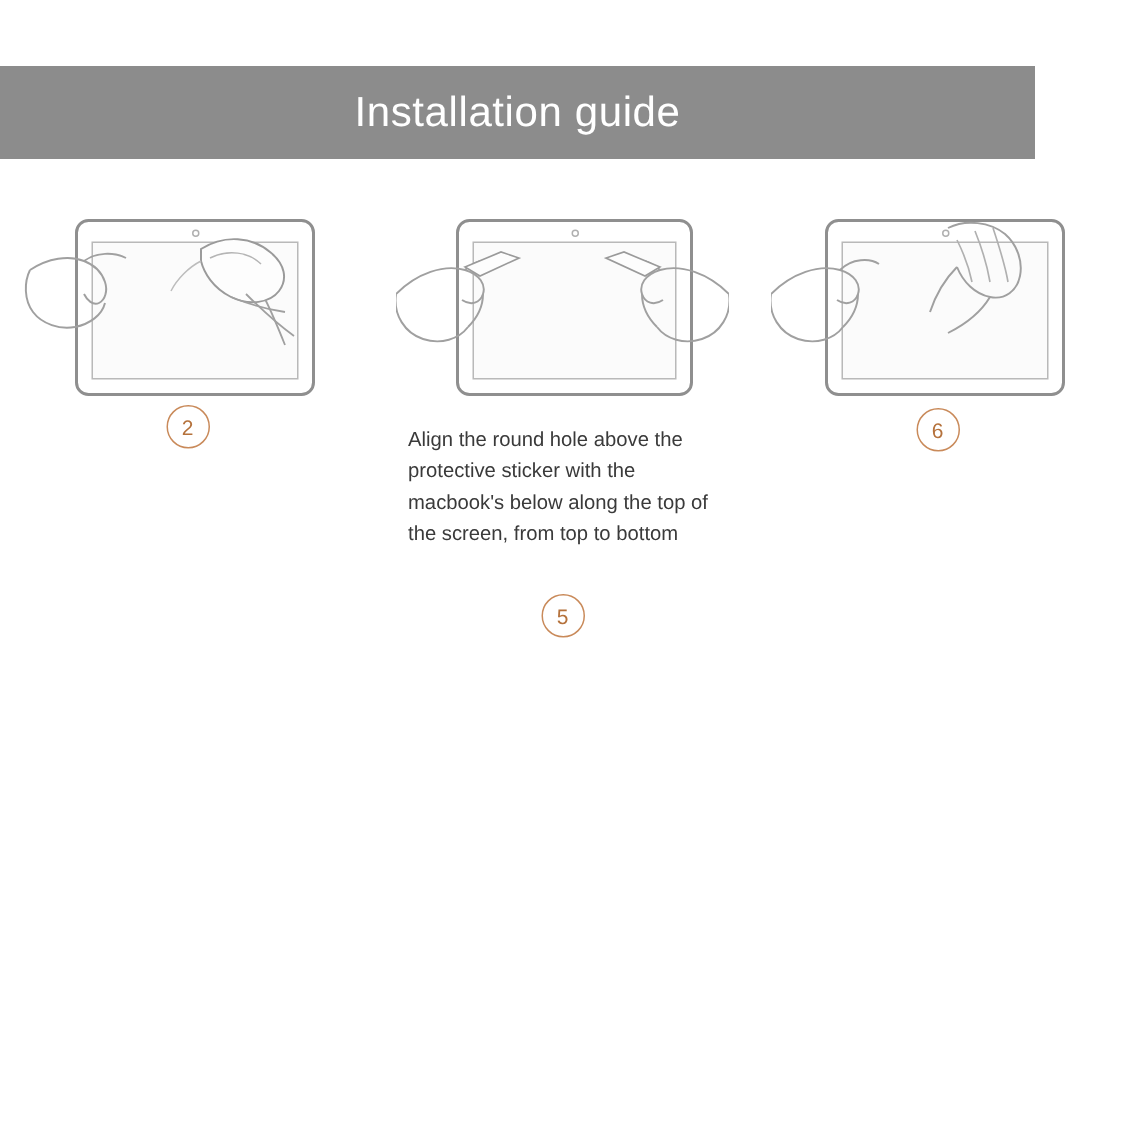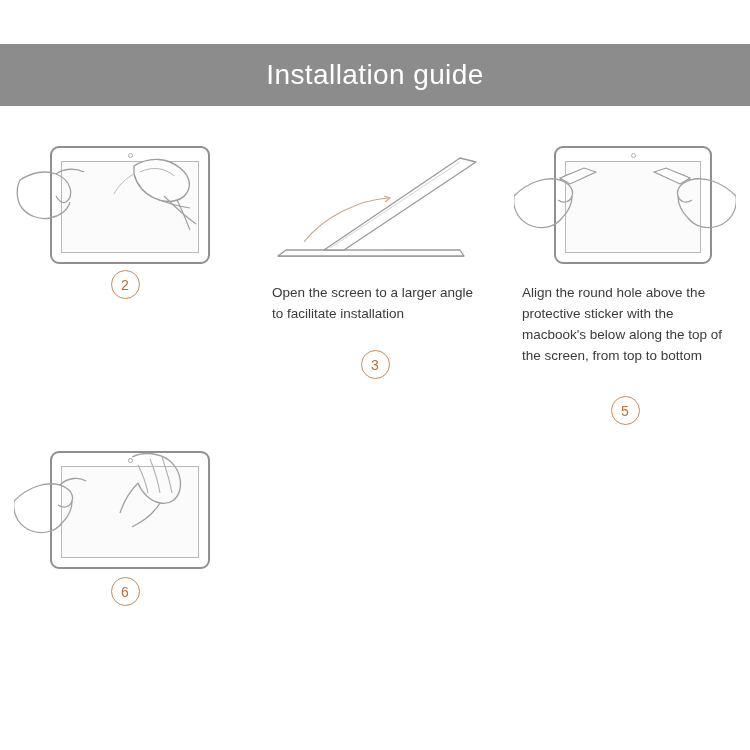--- a/index.html
+++ b/index.html
@@ -16,21 +16,21 @@
   .page {
     position: relative;
     width: 750px;
     height: 750px;
     background: #ffffff;
   }
   .header-bar {
     position: absolute;
     left: 0;
     top: 44px;
-    width: 750px;
+    width: 690px;
     height: 62px;
     background: #8c8c8c;
     display: flex;
     align-items: center;
     justify-content: center;
   }
   .header-title {
     color: #ffffff;
     font-size: 28px;
     font-weight: normal;
@@ -150,35 +150,20 @@
           <path d="M126 34 C138 28 152 30 160 38" fill="none" stroke="#b5b5b5" stroke-width="1"></path>
           <path d="M140 60 C150 64 162 68 176 70" fill="none" stroke="#a0a0a0" stroke-width="1.2"></path>
           <path d="M150 58 C158 66 168 76 182 86" fill="none" stroke="#a0a0a0" stroke-width="1.2"></path>
           <path d="M163 62 C168 72 172 82 176 92" fill="none" stroke="#a0a0a0" stroke-width="1.2"></path>
           <path d="M120 36 C112 40 104 48 100 56" fill="none" stroke="#bcbcbc" stroke-width="1"></path>
         </svg>
       </div>
       <div class="step-num">2</div>
     </div>
 
-    <div class="cell">
-      <div class="art">
-        <svg class="svgwrap" viewBox="0 0 222 130">
-          <path d="M14 118 L200 118" stroke="#9a9a9a" stroke-width="1.4" fill="none"></path>
-          <path d="M14 118 L22 112 L196 112 L200 118 Z" fill="#fcfcfc" stroke="#9a9a9a" stroke-width="1.3" stroke-linejoin="round"></path>
-          <path d="M84 112 L120 112" stroke="#bdbdbd" stroke-width="1"></path>
-          <path d="M60 112 L196 20 L212 24 L80 112 Z" fill="#ffffff" stroke="#9a9a9a" stroke-width="1.3" stroke-linejoin="round"></path>
-          <path d="M66 110 L196 24" stroke="#d0d0d0" stroke-width="0.9" fill="none"></path>
-          <path d="M40 104 C60 78 96 62 124 60" fill="none" stroke="#c9a58a" stroke-width="1.1"></path>
-          <path d="M120 58 L126 60 L121 64" fill="none" stroke="#c9a58a" stroke-width="1.1"></path>
-        </svg>
-      </div>
-      <div class="caption">Open the screen to a larger angle to facilitate installation</div>
-      <div class="step-num">3</div>
-    </div>
 
 
     <div class="cell row2">
       <div class="art">
         <div class="tablet" style="left:40px; top:8px; width:158px; height:118px;">
           <div class="cam"></div>
           <div class="inner"></div>
         </div>
         <svg class="svgwrap" viewBox="0 0 222 130">
           <path d="M0 58 C14 44 32 38 46 42 C56 45 60 52 58 58 C56 64 50 66 44 62" fill="none" stroke="#a0a0a0" stroke-width="1.3"></path>

